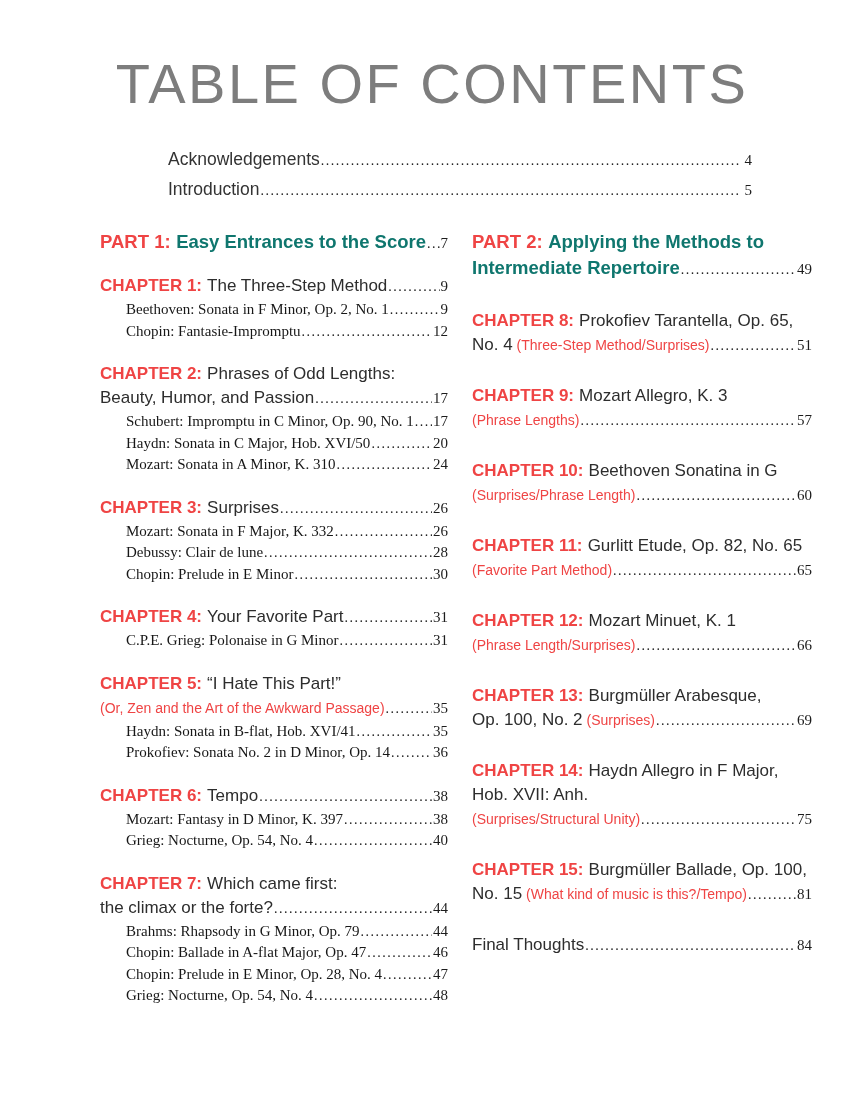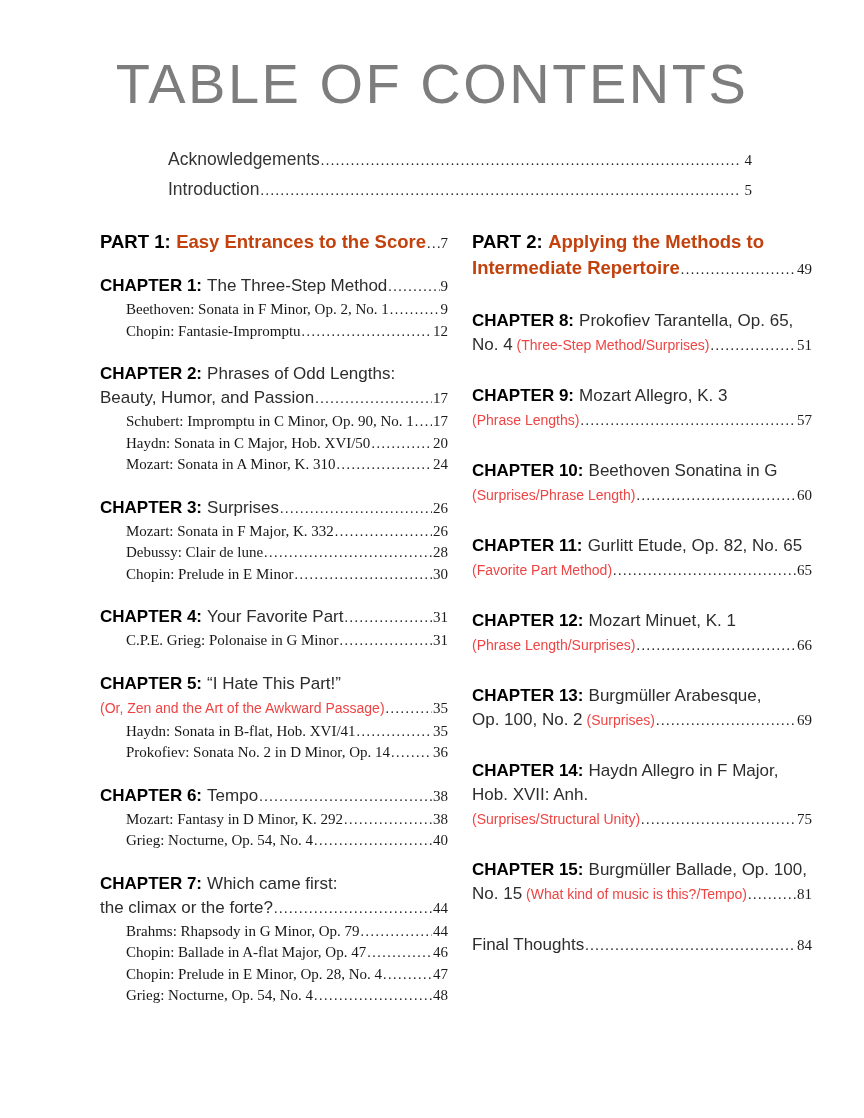--- a/index.html
+++ b/index.html
@@ -44,27 +44,27 @@
   .cols { display: flex; margin: 24px 0 0 100px; }
   .col { box-sizing: border-box; }
   .col.left  { width: 348px; margin-right: 24px; }
   .col.right { width: 340px; }
 
   .block { margin-bottom: 20px; }
   .col.right .block { margin-bottom: 26px; }
   .block.part { margin-bottom: 17px; }
 
   .line { font-size: 17px; line-height: 24px; color: #2d2d2d; }
-  .line .b { font-weight: 700; color: #000000; }
+  .line .b { font-weight: 700; color: #ef4444; }
   .b + .n { margin-left: 0.3em; }
   .n + .s { margin-left: 0.28em; }
   .line .s { font-size: 14px; color: #ef4444; }
 
   .part .line { font-size: 18.5px; line-height: 26px; }
-  .part .n { font-weight: 700; color: #c2410c; }
+  .part .n { font-weight: 700; color: #0f766e; }
 
   .final .line .n { font-weight: 400; }
 
   .sub {
     font-family: "Liberation Serif", serif;
     font-size: 15px; line-height: 21.5px;
     color: #171717;
     padding-left: 26px;
   }
 </style>
@@ -200,21 +200,21 @@
           </div>
         </div>
         <div class="block chapter">
           <div class="row line">
             <span class="b">CHAPTER 6:</span>
             <span class="n">Tempo</span>
             <span class="dots"></span>
             <span class="pg">38</span>
           </div>
           <div class="row sub">
-            <span class="n">Mozart: Fantasy in D Minor, K. 292</span>
+            <span class="n">Mozart: Fantasy in D Minor, K. 397</span>
             <span class="dots"></span>
             <span class="pg">38</span>
           </div>
           <div class="row sub">
             <span class="n">Grieg: Nocturne, Op. 54, No. 4</span>
             <span class="dots"></span>
             <span class="pg">40</span>
           </div>
         </div>
         <div class="block chapter">

